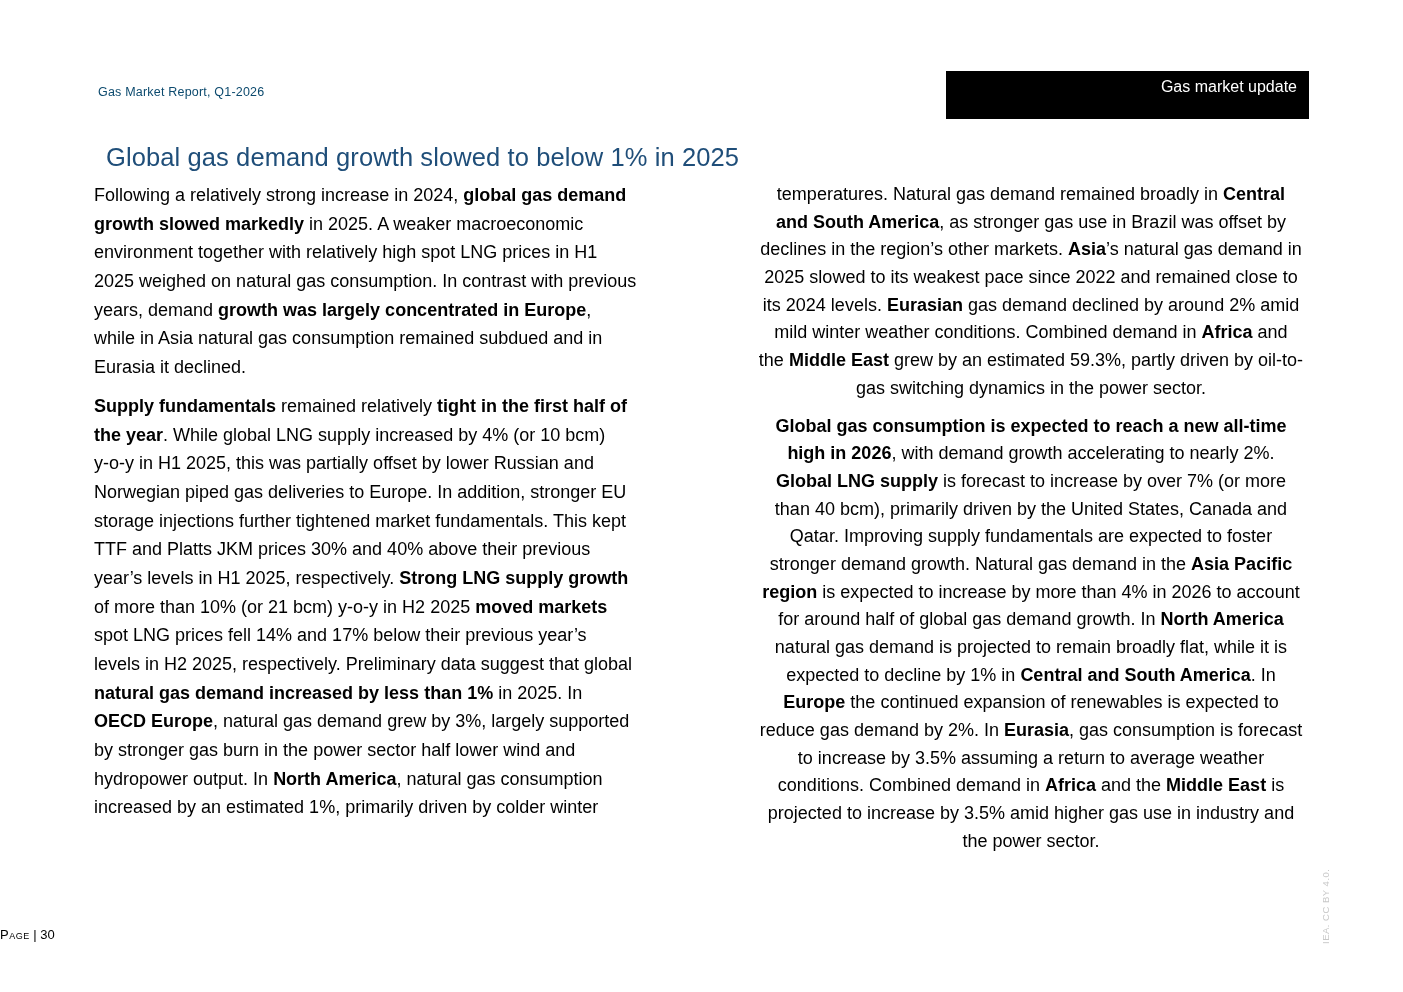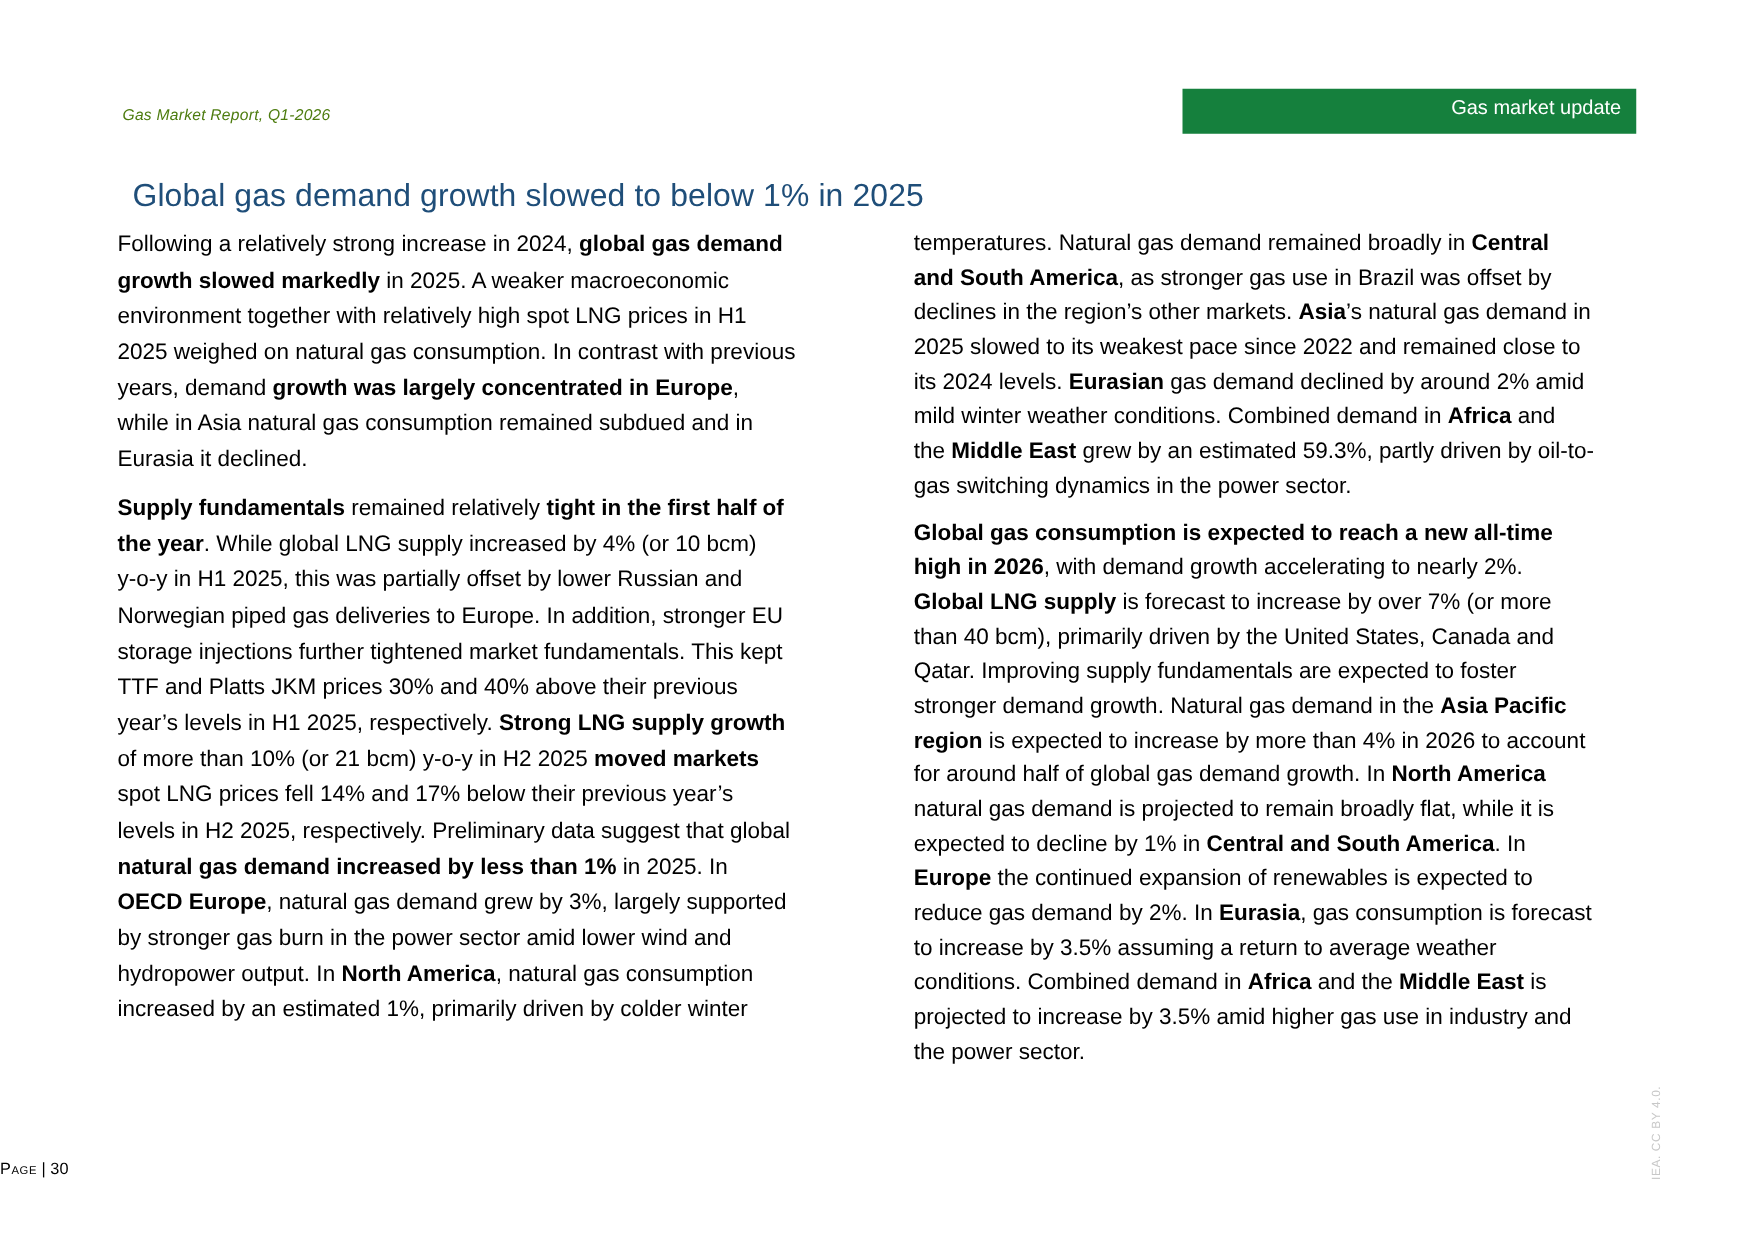--- a/index.html
+++ b/index.html
@@ -1,24 +1,24 @@
 <!DOCTYPE html>
 <html><head>
 <meta charset="utf-8">
 <style>
   html, body { margin: 0; padding: 0; background: #ffffff; }
   body { width: 1403px; height: 992px; position: relative; overflow: hidden;
          font-family: "Liberation Sans", sans-serif; color: #000; }
-  .report-label { position: absolute; left: 98px; top: 85px; font-size: 12.5px; color: #4d7c0f; letter-spacing: 0.2px; font-style: italic; }
-  .section-banner { position: absolute; left: 946px; top: 71px; width: 363px; height: 36px; background: #15803d; }
+  .report-label { position: absolute; left: 98px; top: 85px; font-size: 12.5px; color: #0c4a6e; letter-spacing: 0.2px; }
+  .section-banner { position: absolute; left: 946px; top: 71px; width: 363px; height: 48px; background: #000000; }
   .section-banner span { position: absolute; right: 12px; top: 7px; font-size: 16px; color: #ffffff; }
   .page-title { position: absolute; left: 94px; top: 131px; margin: 12px; font-size: 25.5px; font-weight: normal; color: #1f4e79; letter-spacing: 0.1px; }
   .col { position: absolute; top: 181px; width: 600px; font-size: 18px; }
   .col.left { left: 94px; }
-  .col.right { left: 731px; }
+  .col.right { left: 731px; text-align: center; }
   .para { margin: 0 0 10px 0; }
   .line { height: 28.7px; line-height: 28.7px; white-space: nowrap; }
   .right .line { height: 27.7px; line-height: 27.7px; }
   .b { font-weight: bold; margin-top: 16px; }
   .page-footer { position: absolute; left: 0; width: 1403px; top: 927px; text-align: left; font-size: 13px; color: #000; }
   .page-footer .pg { font-variant: small-caps; letter-spacing: 0.5px; }
   .license { position: absolute; left: 1320px; top: 944px; transform: rotate(-90deg); transform-origin: left top;
              font-size: 9.5px; color: #c8c8c8; white-space: nowrap; letter-spacing: 0.5px; }
 </style>
 </head>
@@ -48,21 +48,21 @@
       <div class="line"><span>y-o-y in H1 2025, this was partially offset by lower Russian and</span></div>
       <div class="line"><span>Norwegian piped gas deliveries to Europe. In addition, stronger EU</span></div>
       <div class="line"><span>storage injections further tightened market fundamentals. This kept</span></div>
       <div class="line"><span>TTF and Platts JKM prices 30% and 40% above their previous</span></div>
       <div class="line"><span>year’s levels in H1 2025, respectively. </span><span class="b">Strong LNG supply growth</span></div>
       <div class="line"><span>of more than 10% (or 21 bcm) y-o-y in H2 2025 </span><span class="b">moved markets</span></div>
       <div class="line"><span>spot LNG prices fell 14% and 17% below their previous year’s</span></div>
       <div class="line"><span>levels in H2 2025, respectively. Preliminary data suggest that global</span></div>
       <div class="line"><span class="b">natural gas demand increased by less than 1%</span><span> in 2025. In</span></div>
       <div class="line"><span class="b">OECD Europe</span><span>, natural gas demand grew by 3%, largely supported</span></div>
-      <div class="line"><span>by stronger gas burn in the power sector amid lower wind and</span></div>
+      <div class="line"><span>by stronger gas burn in the power sector half lower wind and</span></div>
       <div class="line"><span>hydropower output. In </span><span class="b">North America</span><span>, natural gas consumption</span></div>
       <div class="line"><span>increased by an estimated 1%, primarily driven by colder winter</span></div>
     </div>
   </div>
 <div class="col right" id="col-1">
     <div class="para">
       <div class="line"><span>temperatures. Natural gas demand remained broadly in </span><span class="b">Central</span></div>
       <div class="line"><span class="b">and South America</span><span>, as stronger gas use in Brazil was offset by</span></div>
       <div class="line"><span>declines in the region’s other markets. </span><span class="b">Asia</span><span>’s natural gas demand in</span></div>
       <div class="line"><span>2025 slowed to its weakest pace since 2022 and remained close to</span></div>

